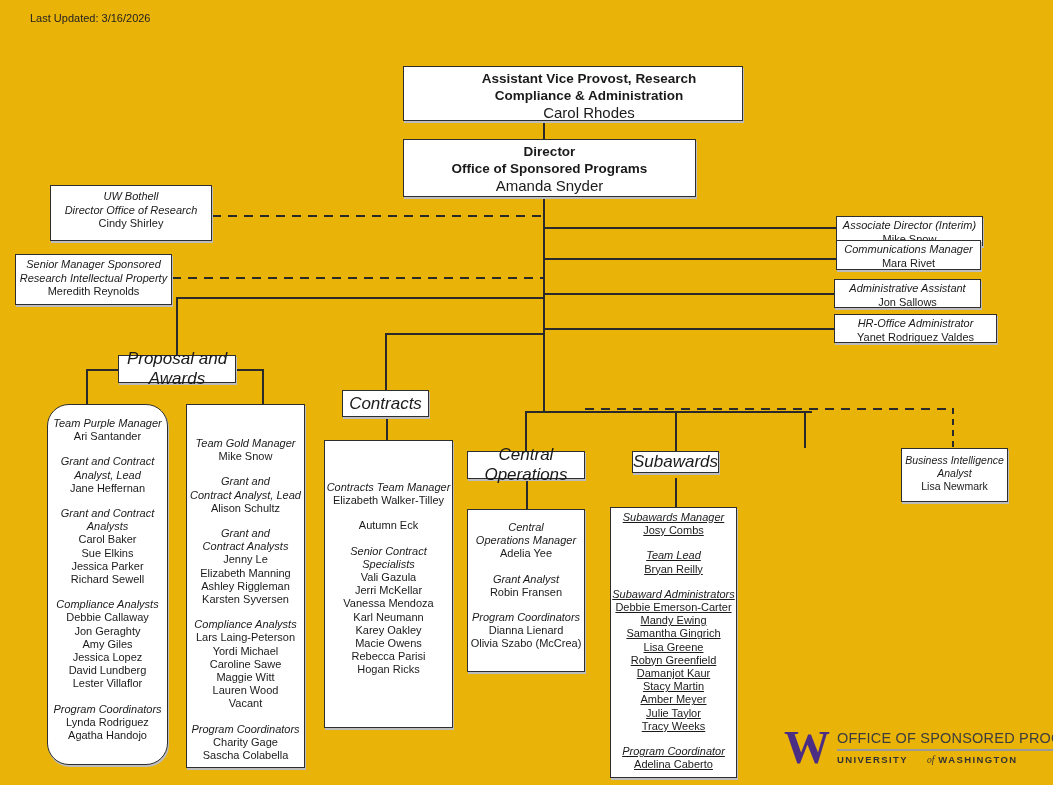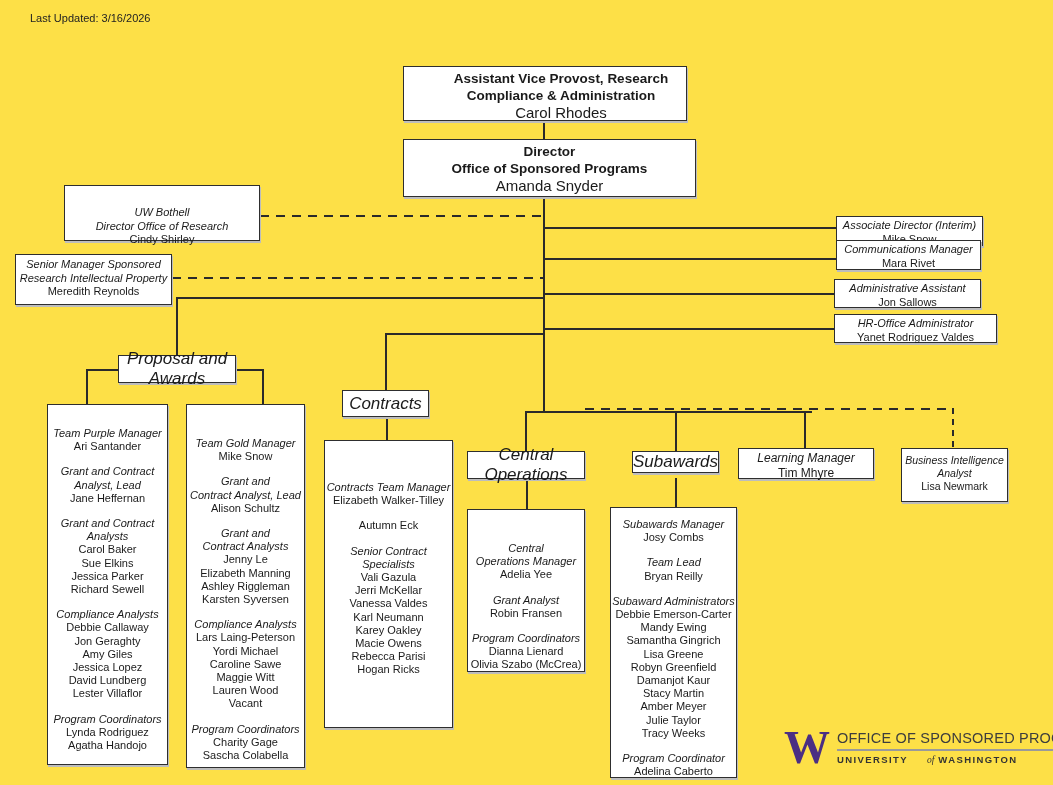--- a/index.html
+++ b/index.html
@@ -1,20 +1,20 @@
 <!DOCTYPE html>
 <html><head>
 <meta charset="utf-8">
 <style>
   html,body { margin:0; padding:0; background:#ffffff; }
   .canvas {
     position: relative;
     width: 1053px;
     height: 785px;
-    background: #fde047;
+    background: #eab308;
     font-family: "Liberation Sans", sans-serif;
     color: #1a1a1a;
     overflow: hidden;
   }
   .updated { position:absolute; left:30px; top:12px; font-size:11px; color:#222; }
 
   
   .hl { position:absolute; height:1.5px; background:#2a2a2a; }
   .vl { position:absolute; width:1.5px; background:#2a2a2a; }
   .hd { position:absolute; height:1.5px;
@@ -90,32 +90,32 @@
 
   <div class="hl" style="left:525px; top:411px; width:287px;"></div>
   <div class="hd" style="left:585px; top:408px; width:368px;"></div>
   <div class="vl" style="left:525px; top:411px; height:40px;"></div>
   <div class="vl" style="left:675px; top:411px; height:40px;"></div>
   <div class="vl" style="left:804px; top:411px; height:37px;"></div>
   <div class="vd" style="left:952px; top:408px; height:40px;"></div>
   <div class="vl" style="left:526px; top:479px; height:30px;"></div>
   <div class="vl" style="left:675px; top:478px; height:29px;"></div>
 
-  <div class="box exec" style="left:403px; top:66px; width:284px; height:55px;padding-left:32px;">
+  <div class="box exec" style="left:403px; top:66px; width:340px; height:55px;padding-left:32px;">
     <div class="t">Assistant Vice Provost, Research</div>
     <div class="t">Compliance &amp; Administration</div>
     <div class="name">Carol Rhodes</div>
   </div>
   <div class="box exec" style="left:403px; top:139px; width:293px; height:58px;">
     <div class="t">Director</div>
     <div class="t">Office of Sponsored Programs</div>
     <div class="name">Amanda Snyder</div>
   </div>
 
-  <div class="box side" style="left:64px; top:185px; width:196px; height:56px; padding-top:20px;">
+  <div class="box side" style="left:50px; top:185px; width:162px; height:56px; padding-top:4px;">
     <div class="role">UW Bothell
 Director Office of Research</div>
     <div class="name">Cindy Shirley</div>
   </div>
   <div class="box side" style="left:15px; top:254px; width:157px; height:51px; padding-top:3px;">
     <div class="role">Senior Manager Sponsored
 Research Intellectual Property</div>
     <div class="name">Meredith Reynolds</div>
   </div>
 
@@ -142,21 +142,21 @@
   <div class="box label-box" style="left:342px; top:390px; width:87px; height:27px;">
     <span>Contracts</span>
   </div>
   <div class="box label-box" style="left:467px; top:451px; width:118px; height:28px;">
     <span>Central Operations</span>
   </div>
   <div class="box label-box" style="left:632px; top:451px; width:87px; height:22px;">
     <span>Subawards</span>
   </div>
 
-  <div class="box team" style="left:47px; top:404px; width:121px; height:361px; padding-top:22px;">
+  <div class="box team" style="left:47px; top:404px; width:121px; height:361px; padding-top:12px;border-radius:22px;">
       <div class="block">
         <div class="role">Team Purple Manager</div>
         <div class="name">Ari Santander</div>
       </div>
       <div class="block">
         <div class="role">Grant and Contract
 Analyst, Lead</div>
         <div class="name">Jane Heffernan</div>
       </div>
       <div class="block">
@@ -220,45 +220,45 @@
         <div class="role">Contracts Team Manager</div>
         <div class="name">Elizabeth Walker-Tilley</div>
       </div>
       <div class="block">
         <div class="name">Autumn Eck</div>
       </div>
       <div class="block">
         <div class="role">Senior Contract Specialists</div>
         <div class="name">Vali Gazula</div>
         <div class="name">Jerri McKellar</div>
-        <div class="name">Vanessa Valdes</div>
+        <div class="name">Vanessa Mendoza</div>
         <div class="name">Karl Neumann</div>
         <div class="name">Karey Oakley</div>
         <div class="name">Macie Owens</div>
         <div class="name">Rebecca Parisi</div>
         <div class="name">Hogan Ricks</div>
       </div>
     </div>
-  <div class="box team" style="left:467px; top:509px; width:118px; height:163px; padding-top:32px;">
+  <div class="box team" style="left:467px; top:509px; width:118px; height:163px; padding-top:11px;">
       <div class="block">
         <div class="role">Central
 Operations Manager</div>
         <div class="name">Adelia Yee</div>
       </div>
       <div class="block">
         <div class="role">Grant Analyst</div>
         <div class="name">Robin Fransen</div>
       </div>
       <div class="block">
         <div class="role">Program Coordinators</div>
         <div class="name">Dianna Lienard</div>
         <div class="name">Olivia Szabo (McCrea)</div>
       </div>
     </div>
-  <div class="box team" style="left:610px; top:507px; width:127px; height:271px; padding-top:10px;">
+  <div class="box team" style="left:610px; top:507px; width:127px; height:271px; padding-top:3px;text-decoration:underline;">
       <div class="block">
         <div class="role">Subawards Manager</div>
         <div class="name">Josy Combs</div>
       </div>
       <div class="block">
         <div class="role">Team Lead</div>
         <div class="name">Bryan Reilly</div>
       </div>
       <div class="block">
         <div class="role">Subaward Administrators</div>
@@ -272,24 +272,20 @@
         <div class="name">Amber Meyer</div>
         <div class="name">Julie Taylor</div>
         <div class="name">Tracy Weeks</div>
       </div>
       <div class="block">
         <div class="role">Program Coordinator</div>
         <div class="name">Adelina Caberto</div>
       </div>
     </div>
 
-  <div class="box side" style="left:738px; top:448px; width:136px; height:31px; font-size:12px; line-height:14.5px;">
-    <div class="role">Learning Manager</div>
-    <div class="name">Tim Mhyre</div>
-  </div>
   <div class="box side" style="left:901px; top:448px; width:107px; height:54px; font-size:10.5px; line-height:13px; padding-top:5px;">
     <div class="role">Business Intelligence
 Analyst</div>
     <div class="name">Lisa Newmark</div>
   </div>
 
   <div class="logo">
     <div class="w" style="color: rgb(75, 46, 131);">W</div>
     <div class="txt">
       <div class="l1">OFFICE OF SPONSORED PROGRAMS</div>

